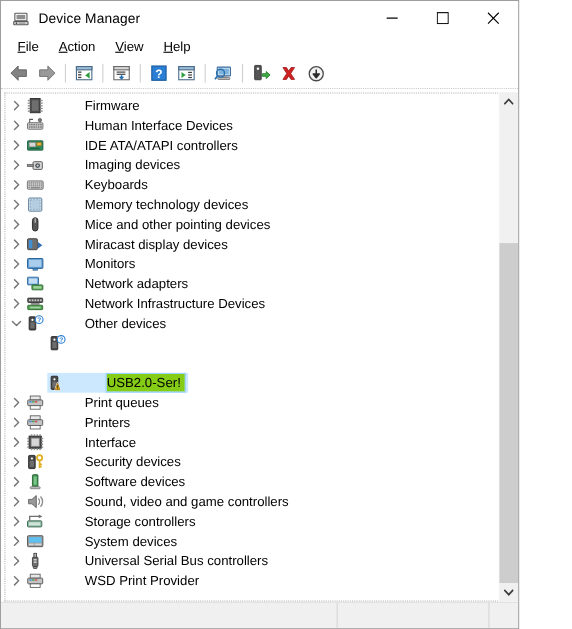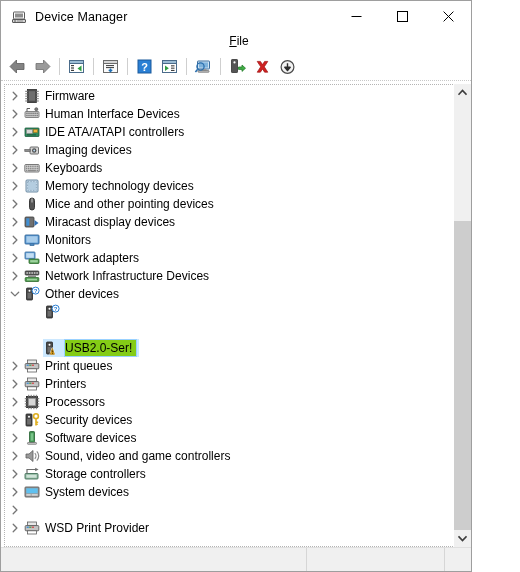--- a/index.html
+++ b/index.html
@@ -66,21 +66,20 @@
   }
 
   
   .menubar {
     height: 21px;
     min-height: 21px;
     background: #ffffff;
     display: flex;
     align-items: center;
     padding-left: 6px;
-    flex-direction: column;
   }
   .menu-item {
     padding: 2px 9px;
     font-size: 12px;
     color: #000000;
     cursor: default;
     line-height: 15px;
   }
   .menu-item u { text-decoration: underline; }
 
@@ -163,20 +162,21 @@
     background: #84cc16;
     outline: 1px solid #99d1ff;
   }
   .row.selected .sel-bg {
     background: #cce8ff;
   }
   .sel-bg {
     display: flex;
     align-items: center;
     padding: 1px 3px 1px 1px;
+    gap: 32px;
   }
 
   
   .scrollbar {
     width: 17px;
     flex: 0 0 17px;
     background: #f0f0f0;
     position: relative;
     margin-top: 3px;
     border-left: 1px solid #ffffff;
@@ -699,21 +699,21 @@
                 <rect x="13.5" y="6.6" width="1.7" height="1.3" fill="#8e8e8e"></rect>
                 <rect x="9.2" y="0.8" width="1.3" height="1.7" fill="#8e8e8e"></rect>
                 <rect x="9.2" y="13.5" width="1.3" height="1.7" fill="#8e8e8e"></rect>
                 <rect x="0.8" y="9.2" width="1.7" height="1.3" fill="#8e8e8e"></rect>
                 <rect x="13.5" y="9.2" width="1.7" height="1.3" fill="#8e8e8e"></rect>
                 <rect x="11.8" y="0.8" width="1.3" height="1.7" fill="#8e8e8e"></rect>
                 <rect x="11.8" y="13.5" width="1.3" height="1.7" fill="#8e8e8e"></rect>
                 <rect x="0.8" y="11.8" width="1.7" height="1.3" fill="#8e8e8e"></rect>
                 <rect x="13.5" y="11.8" width="1.7" height="1.3" fill="#8e8e8e"></rect>
               </svg>
-              <span class="row-label">Processors</span>
+              <span class="row-label">Interface</span>
             </span>
           </div>
           <div class="row">
             <span class="chev">
               <svg width="10" height="10" viewBox="0 0 10 10">
                 <path d="M3.2 1.3 L6.9 5 L3.2 8.7" fill="none" stroke="#767676" stroke-width="1.3" stroke-linecap="round" stroke-linejoin="round"></path>
               </svg>
             </span>
             <span class="sel-bg">
               <svg width="16" height="16" viewBox="0 0 16 16" class="dev-icon">
@@ -786,20 +786,30 @@
                 <rect x="7.6" y="10.1" width="6.1" height="1.6" fill="#d6d6d6"></rect>
               </svg>
               <span class="row-label">System devices</span>
             </span>
           </div>
           <div class="row">
             <span class="chev">
               <svg width="10" height="10" viewBox="0 0 10 10">
                 <path d="M3.2 1.3 L6.9 5 L3.2 8.7" fill="none" stroke="#767676" stroke-width="1.3" stroke-linecap="round" stroke-linejoin="round"></path>
               </svg>
+            </span>
+            <span class="sel-bg">
+              <svg width="16" height="16" viewBox="0 0 16 16" class="dev-icon">
+                <rect x="5.5" y="4.5" width="5" height="8.5" rx="0.8" fill="#6e6e6e" stroke="#3c3c3c" stroke-width="0.8"></rect>
+                <rect x="6.8" y="1" width="2.4" height="3.6" fill="#b5b5b5" stroke="#3c3c3c" stroke-width="0.8"></rect>
+                <rect x="6.7" y="6.2" width="2.6" height="1.3" fill="#d6d6d6"></rect>
+                <rect x="6.7" y="8.4" width="2.6" height="1.3" fill="#d6d6d6"></rect>
+                <rect x="6.3" y="13" width="3.4" height="1.8" rx="0.4" fill="#8e8e8e" stroke="#3c3c3c" stroke-width="0.7"></rect>
+              </svg>
+              <span class="row-label">Universal Serial Bus controllers</span>
             </span>
           </div>
           <div class="row">
             <span class="chev">
               <svg width="10" height="10" viewBox="0 0 10 10">
                 <path d="M3.2 1.3 L6.9 5 L3.2 8.7" fill="none" stroke="#767676" stroke-width="1.3" stroke-linecap="round" stroke-linejoin="round"></path>
               </svg>
             </span>
             <span class="sel-bg">
               <svg width="16" height="16" viewBox="0 0 16 16" class="dev-icon">

